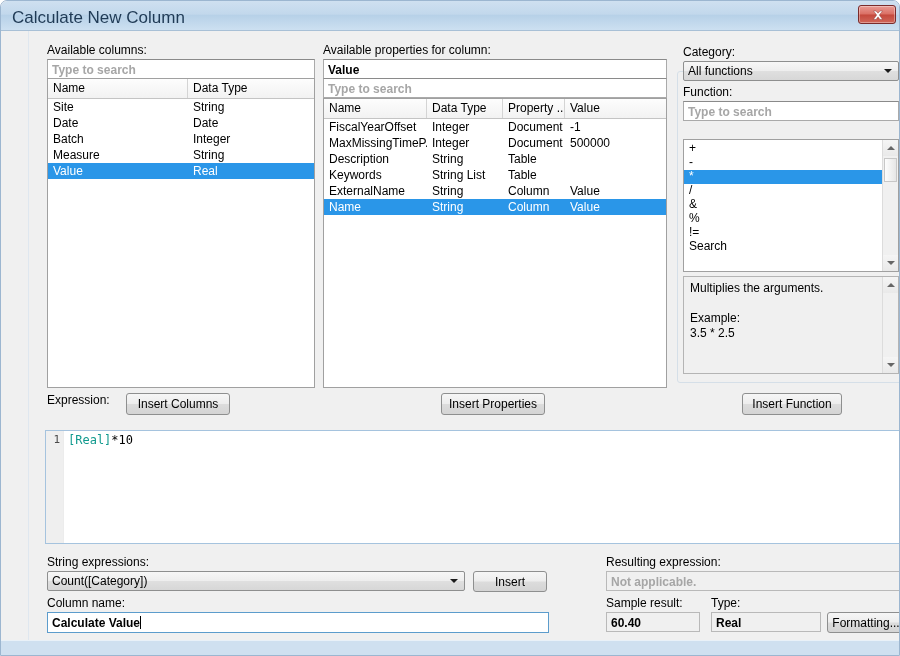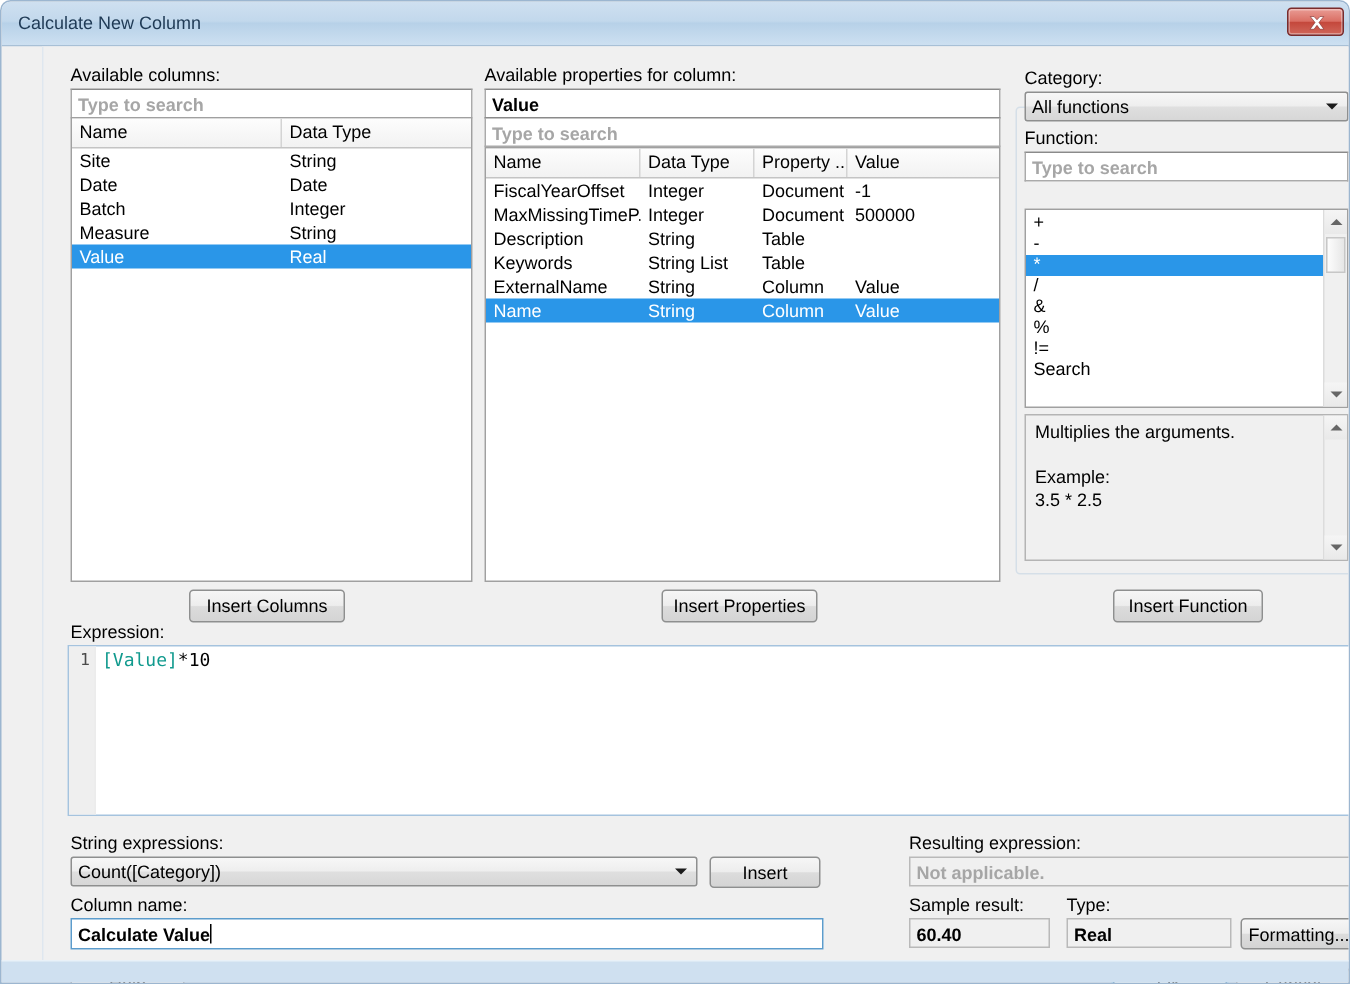--- a/index.html
+++ b/index.html
@@ -32,21 +32,21 @@
     left: 0; top: 0;
     width: 900px; height: 30px;
     background: linear-gradient(to bottom, #cfe0f0 0%, #c2d8ec 45%, #b7d1e8 50%, #cde0f1 100%);
     border-radius: 6px 6px 0 0;
     border-bottom: 1px solid #a8c0d6;
     box-sizing: border-box;
   }
   .titlebar-text {
     position: absolute;
     left: 11px; top: 7px;
-    font-size: 12px;
+    font-size: 17px;
     color: #1f3a55;
     white-space: nowrap;
   }
   .close-btn {
     position: absolute;
     right: 5px; top: 4px;
     width: 38px; height: 19px;
     border-radius: 3px;
     border: 1px solid #7a2b2b;
     background: linear-gradient(to bottom, #e99b94 0%, #da6f64 48%, #c4483c 52%, #d0675a 100%);
@@ -471,27 +471,27 @@
             <i></i>
           </div>
         <div class="arrow down">
             <i></i>
           </div>
       </div>
     </div>
 
     <div class="btn" style="left:713px; top:362px; width:100px; height:22px;">Insert Function</div>
 
-    <div class="lbl" style="left:18px; top:383px;">Expression:</div>
+    <div class="lbl" style="left:18px; top:362px;">Expression:</div>
 
     <div class="expr-editor" style="left:16px; top:399px; width:860px; height:114px;">
       <div class="expr-gutter">
         <span class="lineno">1</span>
       </div>
-      <div class="expr-code" id="expr-code"><span class="tok-col">[Value]</span><span class="tok-op">*10</span></div>
+      <div class="expr-code" id="expr-code"><span class="tok-col">[Real]</span><span class="tok-op">*10</span></div>
     </div>
 
     <div class="lbl" style="left:18px; top:524px;">String expressions:</div>
     <div class="combo" style="left:18px; top:540px; width:418px; height:20px;">
       <span>Count([Category])</span>
       <span class="combo-arrow"></span>
     </div>
     <div class="btn" style="left:444px; top:540px; width:74px; height:21px;">Insert</div>
 
     <div class="lbl" style="left:18px; top:565px;">Column name:</div>

